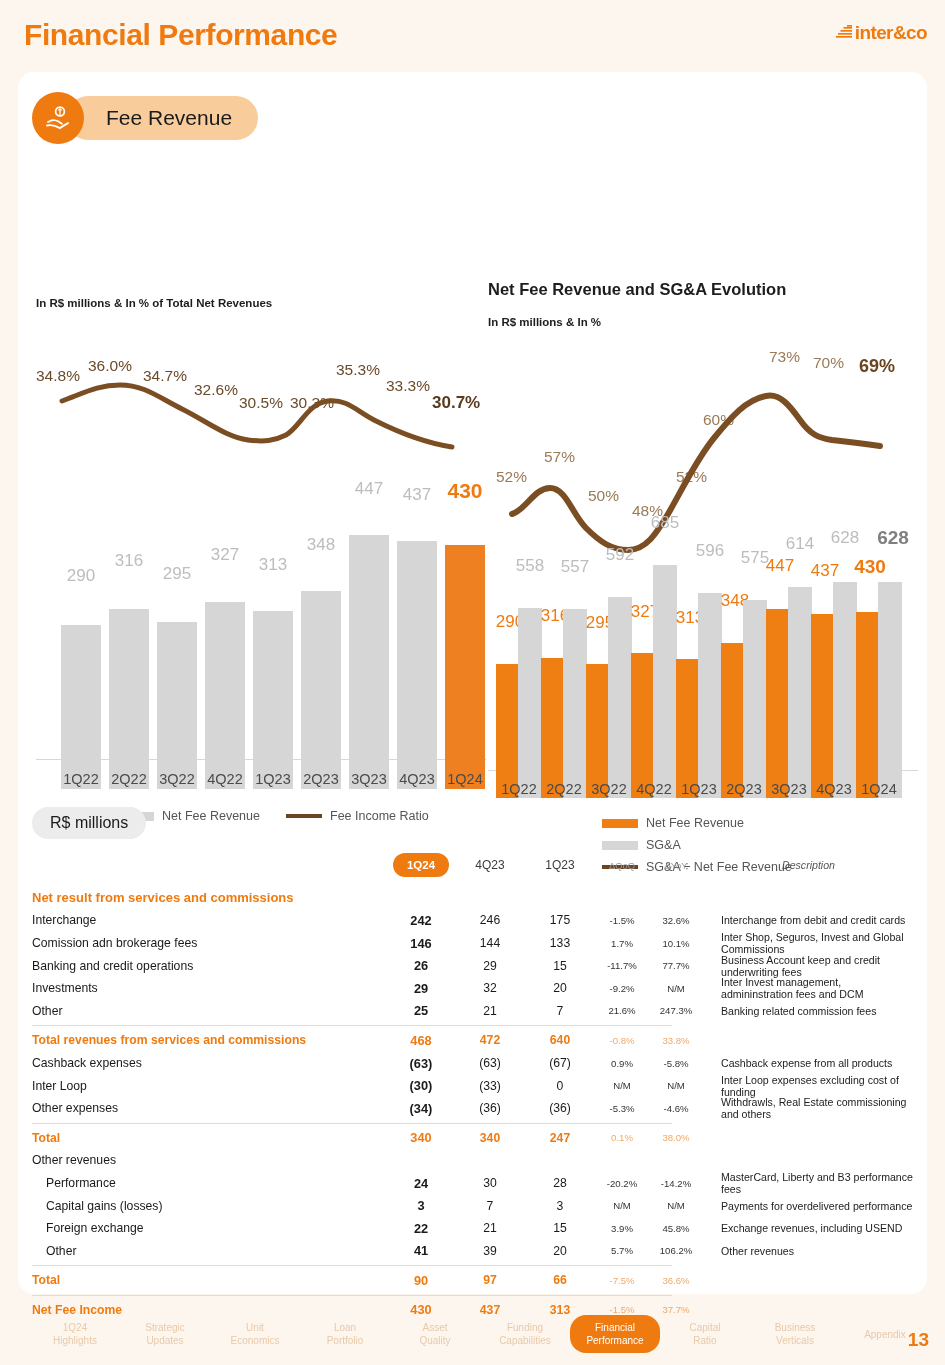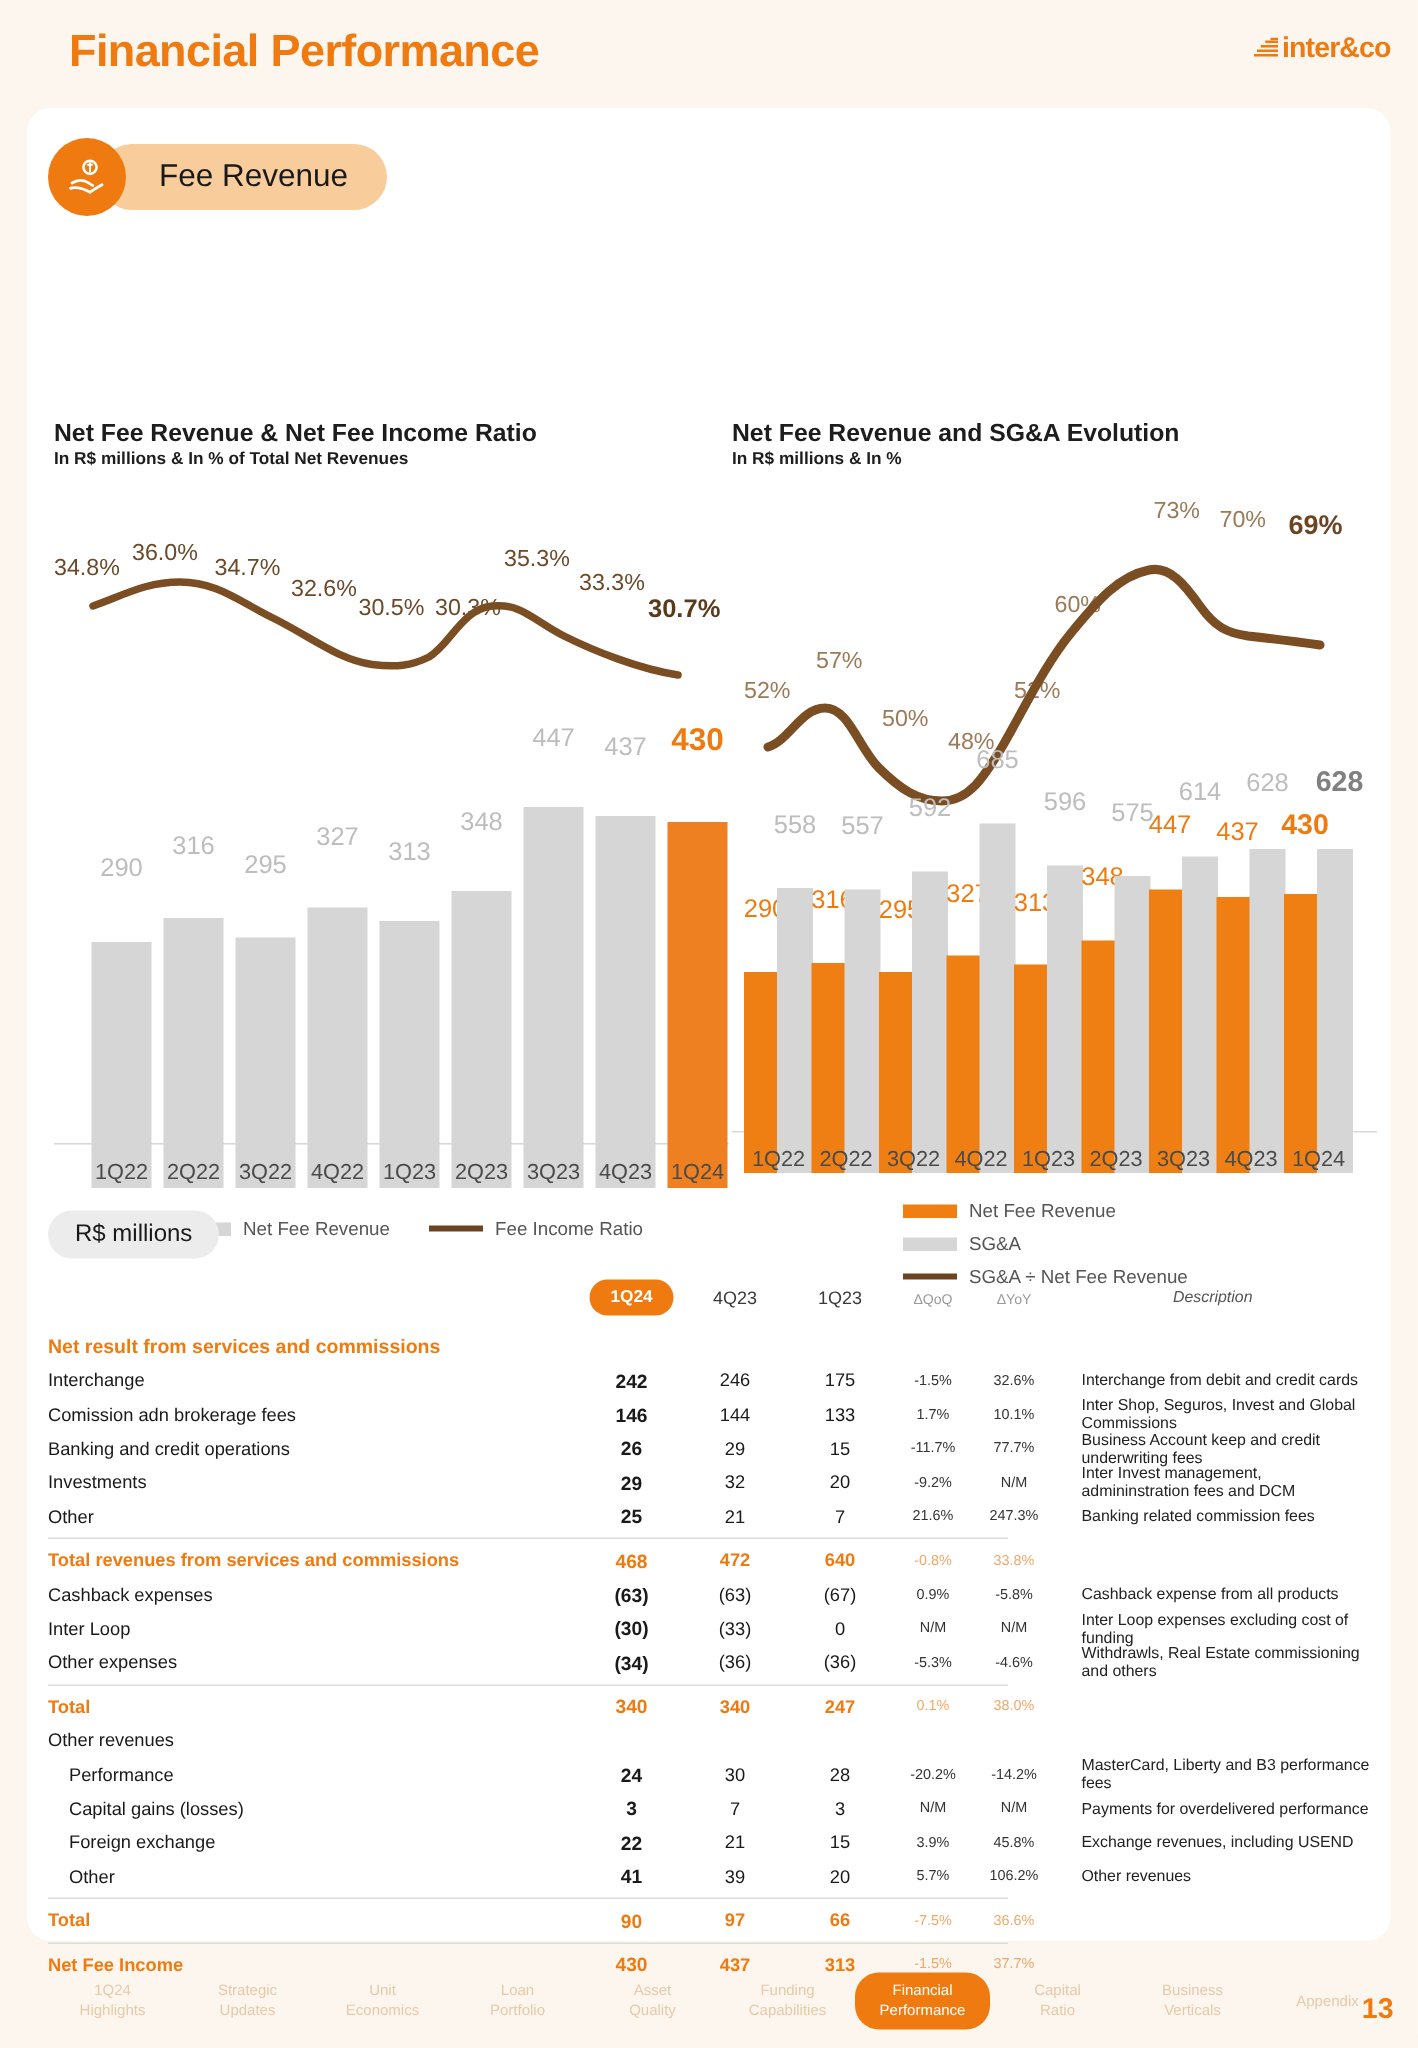--- a/index.html
+++ b/index.html
@@ -7,21 +7,21 @@
     width: 945px; height: 1365px;
     background: #fdf6ef;
     font-family: "Liberation Sans", sans-serif;
     overflow: hidden;
   }
   .slide { position: relative; width: 945px; height: 1365px; background: #fdf6ef; }
 
   
   .hdr { position: absolute; left: 0; top: 0; width: 945px; height: 72px; }
   .hdr-title {
-    position: absolute; left: 46px; top: 18px;
+    position: absolute; left: 24px; top: 18px;
     font-size: 30px; font-weight: bold; color: #ef7b10;
     letter-spacing: -0.4px;
   }
   .logo { position: absolute; right: 18px; top: 22px; display: flex; align-items: center; gap: 3px; }
   .logo-mark { width: 16px; height: 17px; display:block; }
   .logo-text { font-size: 19px; font-weight: bold; color: #ef7b10; letter-spacing: -0.6px; }
 
   
   .card {
     position: absolute; left: 18px; top: 72px; width: 909px; height: 1222px;
@@ -45,21 +45,21 @@
   .intro {
     position: absolute; left: 18px; top: 96px; width: 875px;
     font-size: 15.2px; line-height: 24px; color: #111; text-align: justify;
   }
 
   
   .chart-panel { position: absolute; top: 208px; }
   .panel-l { left: 18px; width: 450px; }
   .panel-r { left: 470px; width: 430px; }
   .ch-title { font-size: 16.5px; font-weight: bold; color: #1d1d1d; }
-  .ch-sub { font-size: 11.5px; font-weight: bold; color: #1d1d1d; margin-top: 1px; }
+  .ch-sub { font-size: 11.5px; font-weight: bold; color: #1d1d1d; margin-top: 17px; }
 
   .plot { position: relative; margin-top: 10px; }
   .plot-l { height: 470px; }
   .plot-r { height: 460px; }
   .axis { position: absolute; left: 0; right: 0; height: 1px; background: #d8d8d8; }
 
   .bar { position: absolute; bottom: 0; }
   .bar.grey { background: #d6d6d6; }
   .bar.orange { background: #f07f13; }
   .bar.orange-l { background: #ef8022; }
@@ -166,21 +166,20 @@
           <path d="M17 5.6 v5.8 M15.6 6.8 h2.8" stroke="#fff" stroke-width="1.3" fill="none" stroke-linecap="round"></path>
           <path d="M5 19 c3.5 -2.2 7.5 -2.2 10.5 -0.4 l3.4 2.1" fill="none" stroke="#fff" stroke-width="1.8" stroke-linecap="round"></path>
           <path d="M4 22.5 c4.5 -1.2 9 0.4 13 2.6 c2.5 -1.8 5.5 -3.6 8 -5" fill="none" stroke="#fff" stroke-width="1.9" stroke-linecap="round"></path>
         </svg>
       </div>
       <div class="chip-label">Fee Revenue</div>
     </div>
 
 
     <div class="chart-panel panel-l">
-      <div class="ch-title">Net Fee Revenue &amp; Net Fee Income Ratio</div>
       <div class="ch-sub">In R$ millions &amp; In % of Total Net Revenues</div>
       <div class="plot plot-l">
         <div class="axis" style="top:440px;"></div>
 
         <div class="line-lab" style="left:0px;   top:48px;">34.8%</div>
         <div class="line-lab" style="left:52px;  top:38px;">36.0%</div>
         <div class="line-lab" style="left:107px; top:48px;">34.7%</div>
         <div class="line-lab" style="left:158px; top:62px;">32.6%</div>
         <div class="line-lab" style="left:203px; top:75px;">30.5%</div>
         <div class="line-lab" style="left:254px; top:75px;">30.3%</div>

